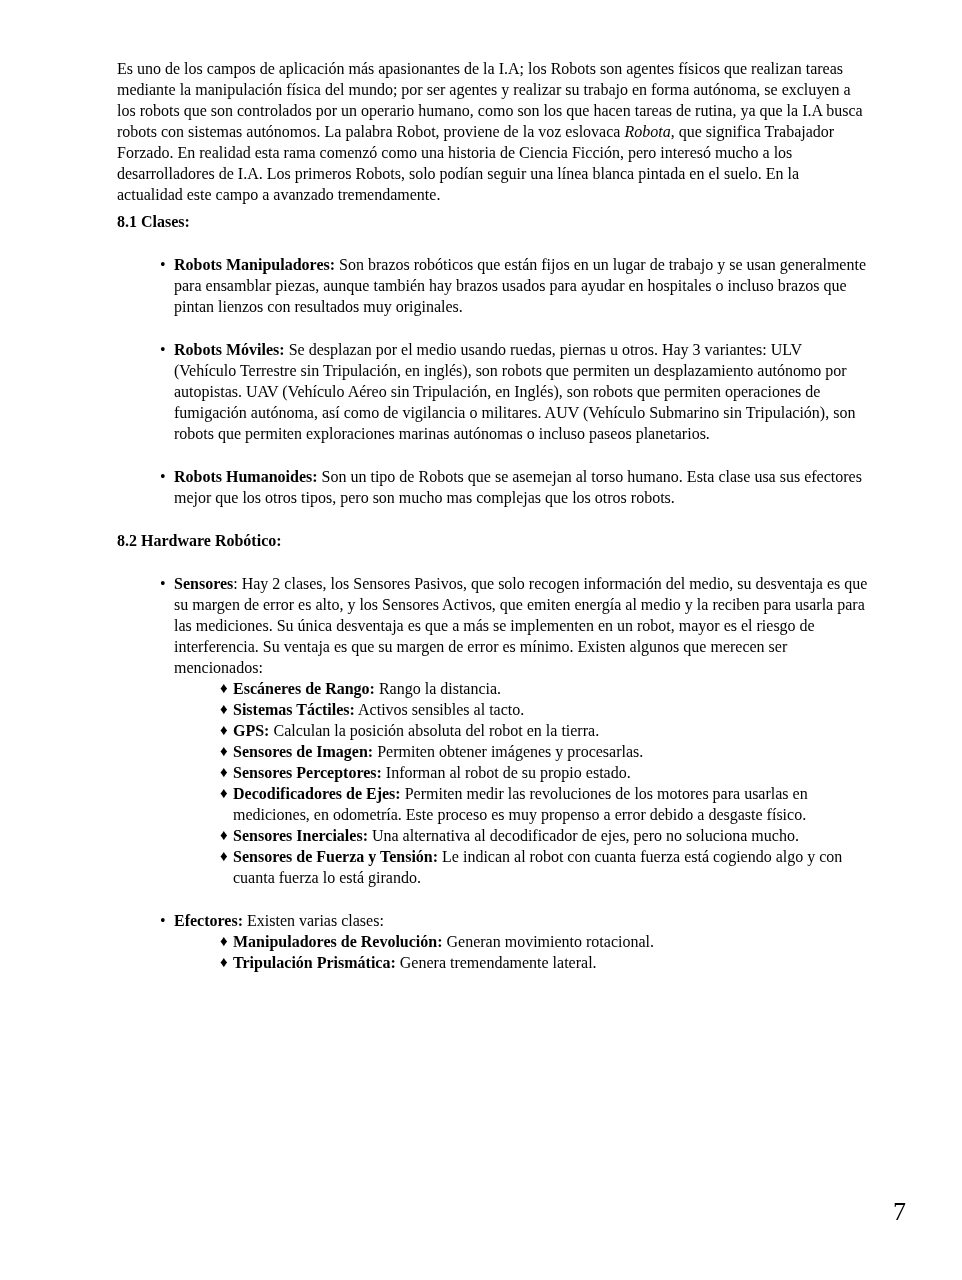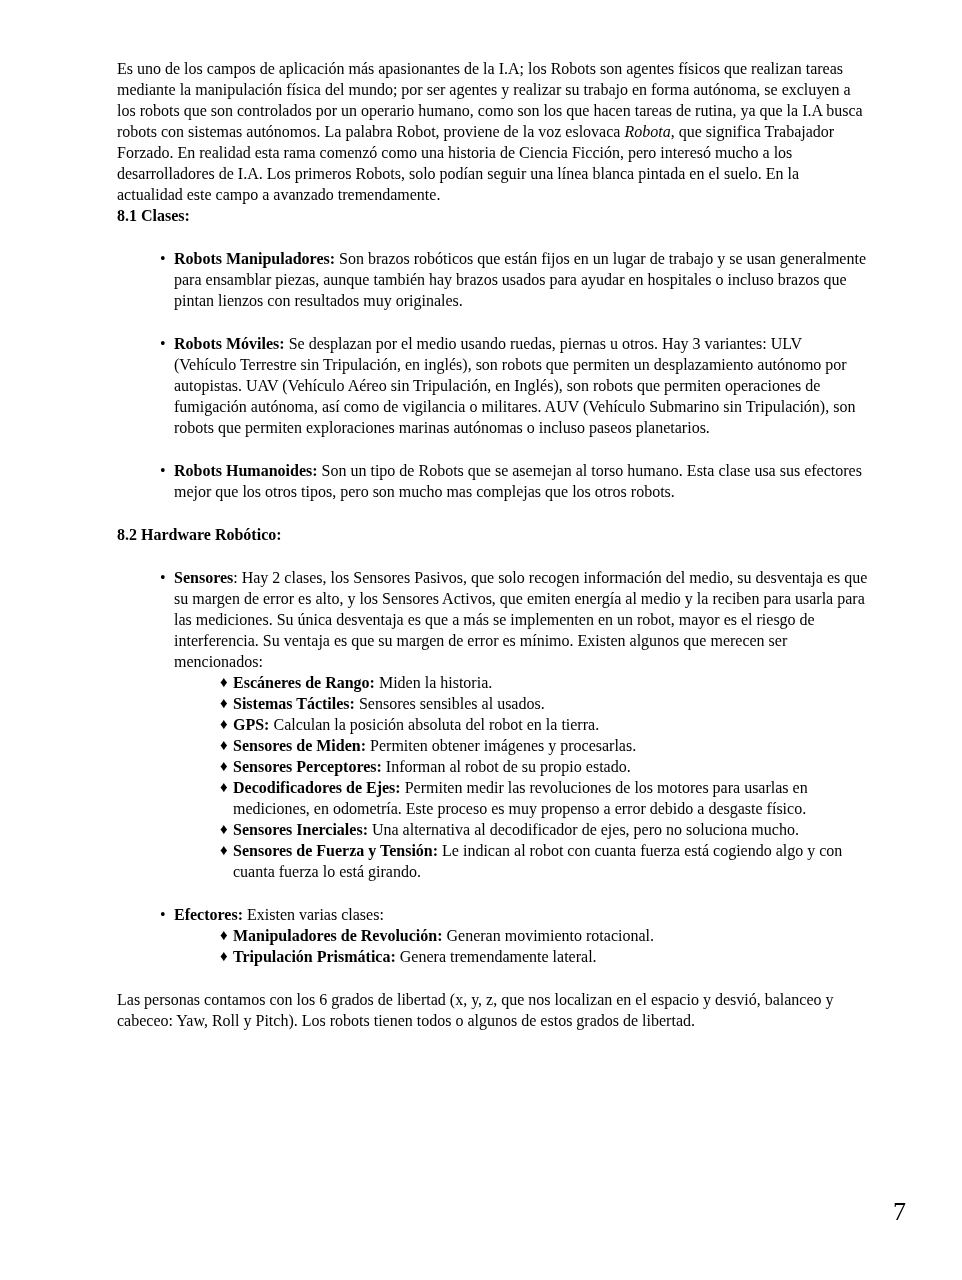--- a/index.html
+++ b/index.html
@@ -10,21 +10,21 @@
     font-family:"Liberation Serif", serif;
     font-size:16px;
     line-height:21px;
     position:relative;
     overflow:hidden;
   }
   .page{position:absolute;inset:0;background:#ffffff;}
   .content{padding:58px 94px 0 117px;}
   .para{margin:22px 0 0 0;}
   #intro-paragraph{margin-top:0;}
-  .heading{font-weight:bold;font-size:16px;margin:0 0 0 0;}
+  .heading{font-weight:bold;font-size:16px;margin:6px 0 0 0;}
   .heading.mt-lg{margin-top:22px;}
   ul{list-style:none;margin:0;padding:0;}
   .l1-item{position:relative;padding-left:57px;margin-top:22px;}
   .l1-item > .marker{position:absolute;left:43px;top:0;}
   .l2-item{position:relative;padding-left:59px;}
   .l2-item > .marker{position:absolute;left:46px;top:0;font-size:15px;}
   strong{font-weight:bold;}
   em{font-style:italic;}
   .page-number{position:absolute;top:1199px;right:56px;font-size:26px;line-height:1;}
 </style>
@@ -55,33 +55,33 @@
 
     <h2 class="heading mt-lg">8.2 Hardware Robótico:</h2>
 
     <ul>
       <li class="l1-item">
         <span class="marker">•</span>
         <span><strong>Sensores</strong><span>: Hay 2 clases, los Sensores Pasivos, que solo recogen información del medio, su desventaja es que su margen de error es alto, y los Sensores Activos, que emiten energía al medio y la reciben para usarla para las mediciones. Su única desventaja es que a más se implementen en un robot, mayor es el riesgo de interferencia. Su ventaja es que su margen de error es mínimo. Existen algunos que merecen ser mencionados:</span></span>
         <ul>
           <li class="l2-item">
             <span class="marker">♦</span>
-            <span><strong>Escáneres de Rango:</strong><span> Miden la historia.</span></span>
+            <span><strong>Escáneres de Rango:</strong><span> Rango la distancia.</span></span>
           </li>
           <li class="l2-item">
             <span class="marker">♦</span>
-            <span><strong>Sistemas Táctiles:</strong><span> Sensores sensibles al usados.</span></span>
+            <span><strong>Sistemas Táctiles:</strong><span> Activos sensibles al tacto.</span></span>
           </li>
           <li class="l2-item">
             <span class="marker">♦</span>
             <span><strong>GPS:</strong><span> Calculan la posición absoluta del robot en la tierra.</span></span>
           </li>
           <li class="l2-item">
             <span class="marker">♦</span>
-            <span><strong>Sensores de Miden:</strong><span> Permiten obtener imágenes y procesarlas.</span></span>
+            <span><strong>Sensores de Imagen:</strong><span> Permiten obtener imágenes y procesarlas.</span></span>
           </li>
           <li class="l2-item">
             <span class="marker">♦</span>
             <span><strong>Sensores Perceptores:</strong><span> Informan al robot de su propio estado.</span></span>
           </li>
           <li class="l2-item">
             <span class="marker">♦</span>
             <span><strong>Decodificadores de Ejes:</strong><span> Permiten medir las revoluciones de los motores para usarlas en mediciones, en odometría. Este proceso es muy propenso a error debido a desgaste físico.</span></span>
           </li>
           <li class="l2-item">
@@ -103,19 +103,18 @@
             <span><strong>Manipuladores de Revolución:</strong><span> Generan movimiento rotacional.</span></span>
           </li>
           <li class="l2-item">
             <span class="marker">♦</span>
             <span><strong>Tripulación Prismática:</strong><span> Genera tremendamente lateral.</span></span>
           </li>
         </ul>
       </li>
     </ul>
 
-    <p class="para">Las personas contamos con los 6 grados de libertad (x, y, z, que nos localizan en el espacio y desvió, balanceo y cabeceo: Yaw, Roll y Pitch). Los robots tienen todos o algunos de estos grados de libertad.</p>
 
 
   </div>
 
   <div class="page-number">7</div>
 </div>
 
 </body></html>

